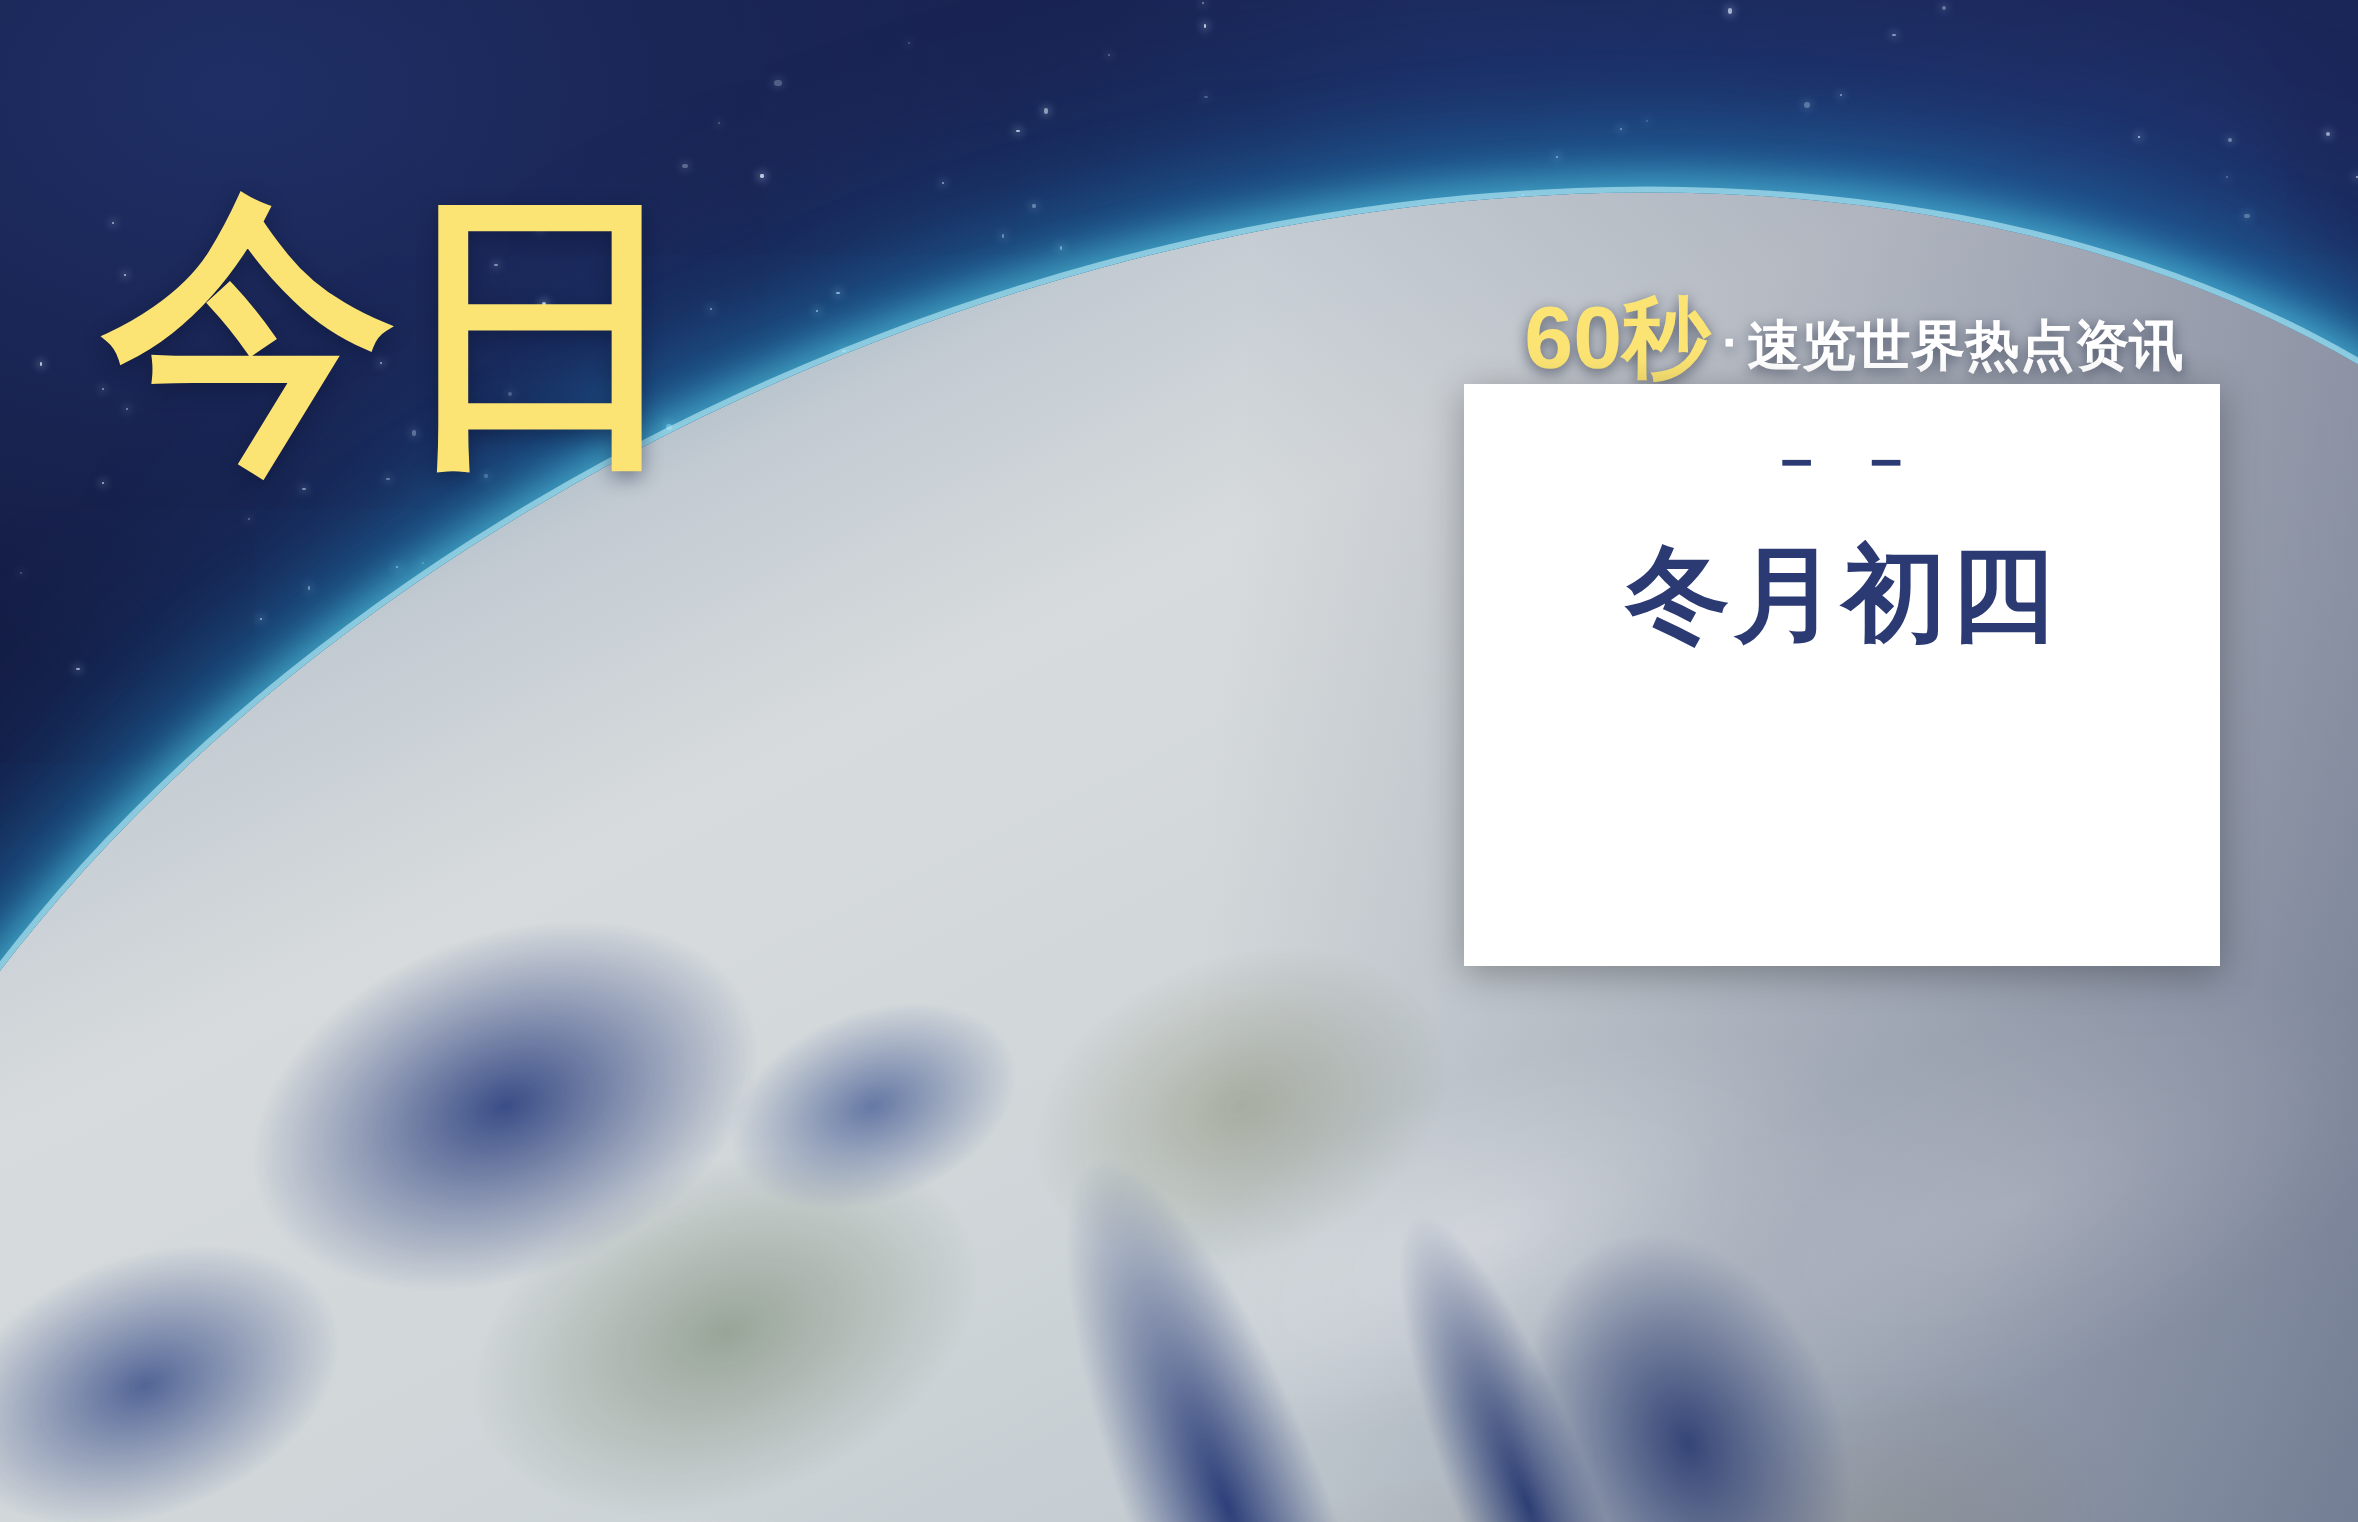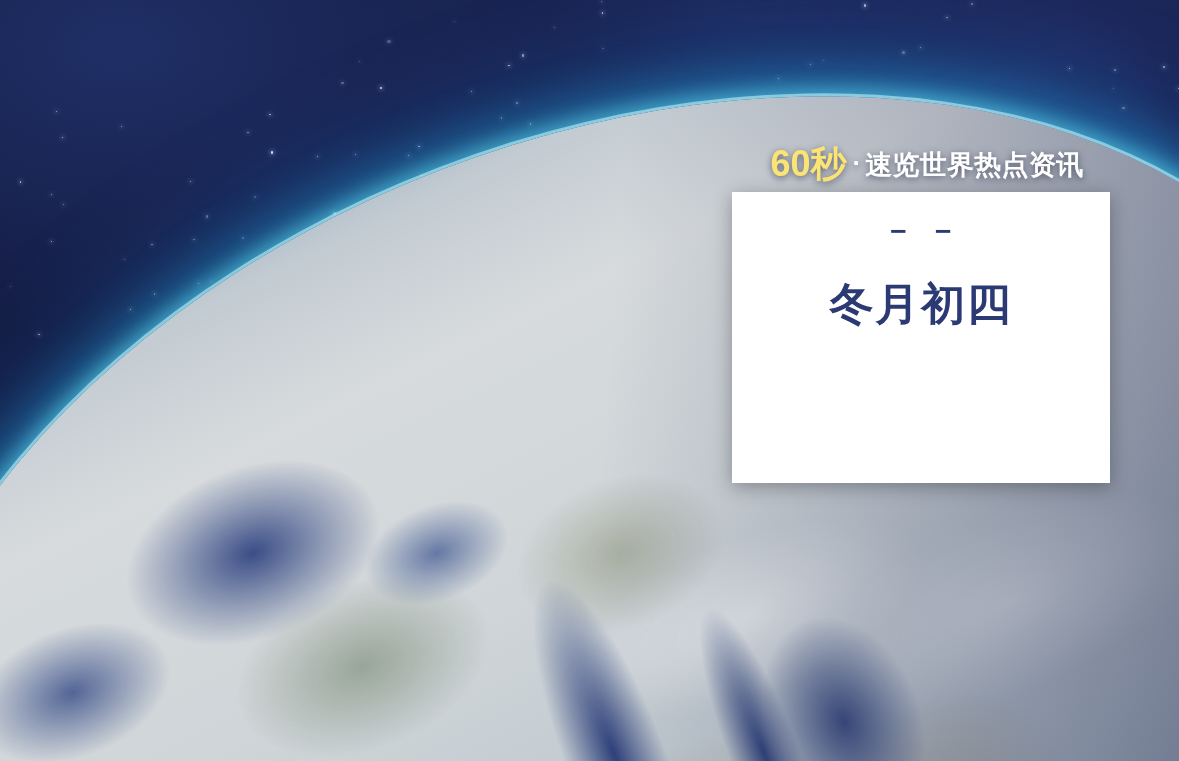--- a/index.html
+++ b/index.html
@@ -151,21 +151,21 @@
   
   .tagline{
     position:absolute;
     left:742px; top:140px;
     width:370px;
     text-align:center;
     white-space:nowrap;
     text-shadow:0 2px 7px rgba(8,14,40,.55);
   }
   .tagline .sec{
-    font-size:36px; font-weight:bold; color:#fbe473; vertical-align:-2px;
+    font-size:44px; font-weight:bold; color:#fbe473; vertical-align:-2px;
   }
   .tagline .dot{
     font-size:26px; font-weight:bold; color:#ffffff; margin:0 4px 0 6px; vertical-align:2px;
   }
   .tagline .sub{
     font-size:27px; font-weight:bold; color:#ffffff; letter-spacing:.01em;
   }
 
   
   .info-card{
@@ -191,22 +191,22 @@
   }
   .issue .dash{ font-size:30px; font-weight:bold; }
   .weekday{
     margin-top:14px;
     font-size:58px;
     font-weight:bold;
     letter-spacing:.08em;
     white-space:nowrap;
   }
   .lunar{
-    margin-top:24px;
-    font-size:44px;
+    margin-top:12px;
+    font-size:52px;
     font-weight:bold;
     letter-spacing:.04em;
     white-space:nowrap;
   }
 
   
   .banner{
     position:absolute;
     left:33px; top:570px;
     width:1075px; height:88px;
@@ -400,20 +400,21 @@
   <div class="haze"></div>
   <div class="earth-wrap">
     <div class="earth">
       <div class="earth-tex"></div>
       <div class="earth-shade"></div>
     </div>
   </div>
   <div class="limb"></div>
 
   <div class="title">
+    <span class="ln ln1">今日</span>
   </div>
 
 
   <div class="tagline">
     <span class="sec">60秒</span><span class="dot">·</span><span class="sub">速览世界热点资讯</span>
   </div>
 
   <div class="info-card">
     <div class="issue">
       <span class="dash">－</span>

